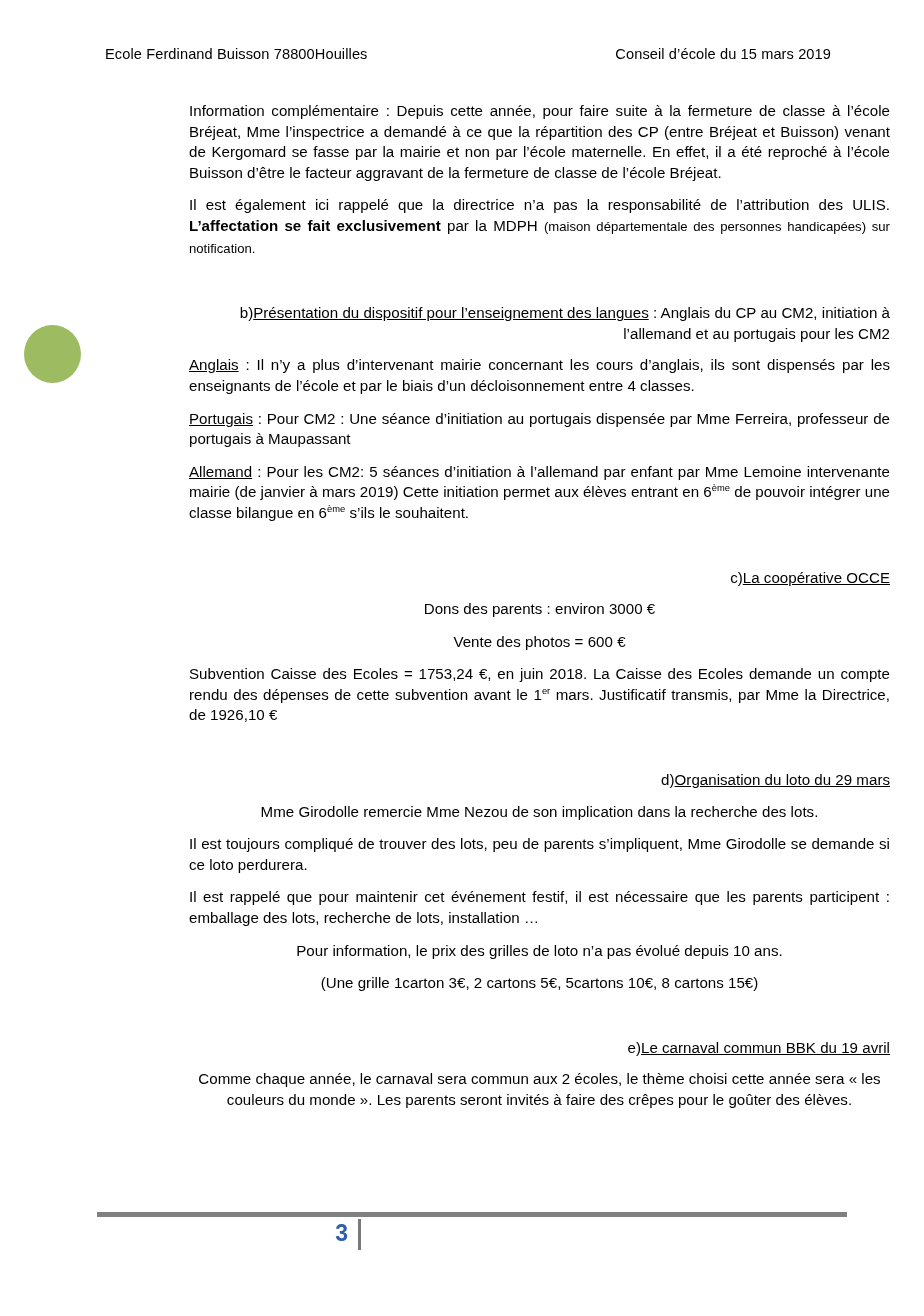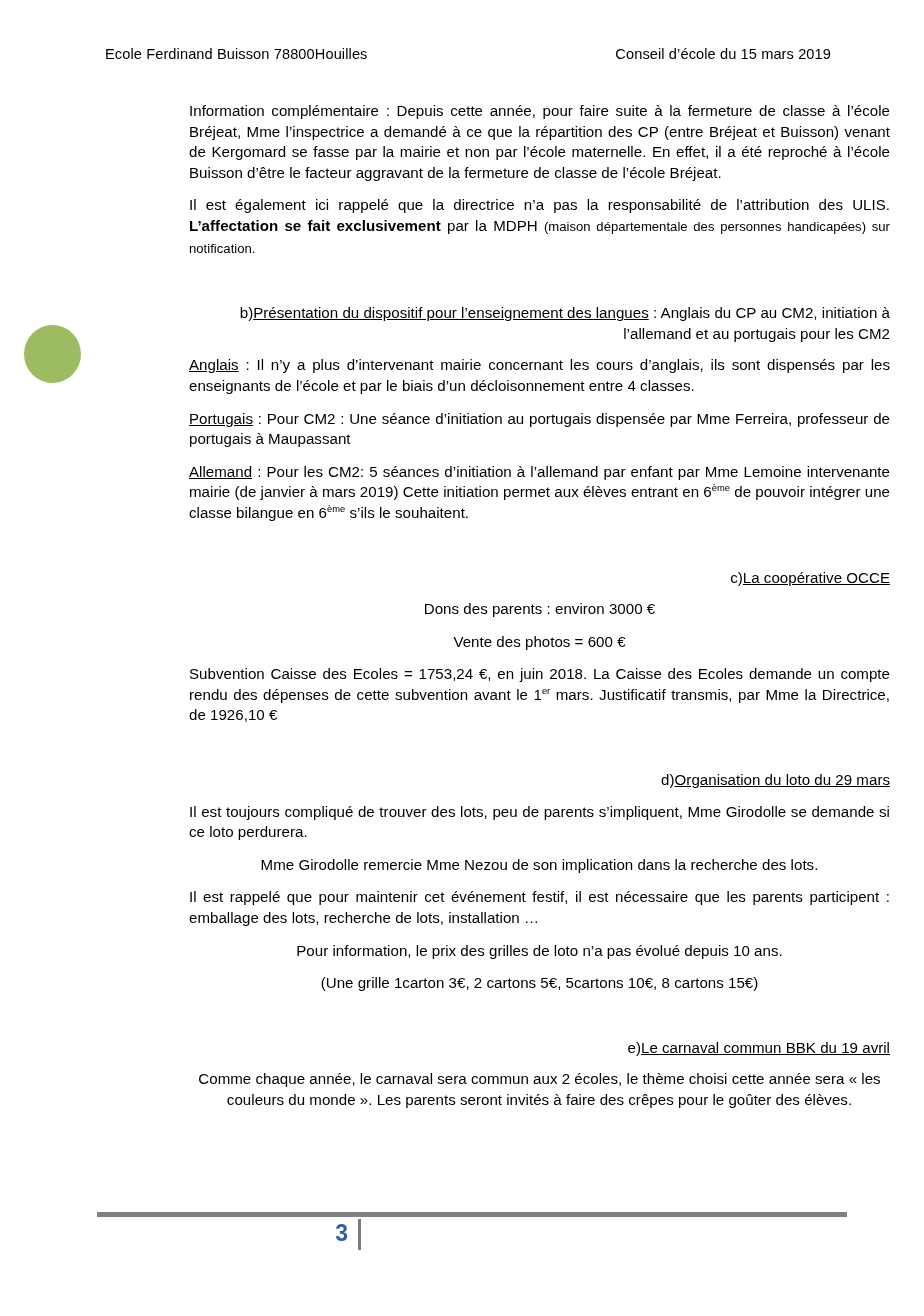--- a/index.html
+++ b/index.html
@@ -168,25 +168,25 @@
   <p class="para">
     <span>Subvention Caisse des Ecoles = 1753,24 €, en juin 2018. La Caisse des Ecoles demande un compte rendu des dépenses de cette subvention avant le 1</span><sup>er</sup><span> mars. Justificatif transmis, par Mme la Directrice, de 1926,10 €</span>
   </p>
 
   <div class="gap-lg"></div>
 
   <p class="section-head">
     <span class="letter">d)</span><span class="title">Organisation du loto du 29 mars</span>
   </p>
 
+  <p class="para left">
+    <span>Mme Girodolle remercie Mme Nezou de son implication dans la recherche des lots.</span>
+  </p>
   <p class="para">
     <span>Il est toujours compliqué de trouver des lots, peu de parents s’impliquent, Mme Girodolle se demande si ce loto perdurera.</span>
-  </p>
-  <p class="para left">
-    <span>Mme Girodolle remercie Mme Nezou de son implication dans la recherche des lots.</span>
   </p>
   <p class="para">
     <span>Il est rappelé que pour maintenir cet événement festif, il est nécessaire que les parents participent : emballage des lots, recherche de lots, installation …</span>
   </p>
   <p class="para left">
     <span>Pour information, le prix des grilles de loto n’a pas évolué depuis 10 ans.</span>
   </p>
   <p class="para left">
     <span>(Une grille 1carton 3€, 2 cartons 5€, 5cartons 10€, 8 cartons 15€)</span>
   </p>

